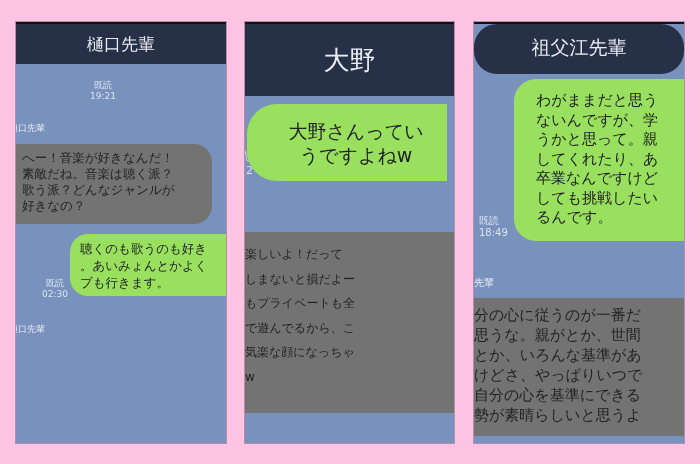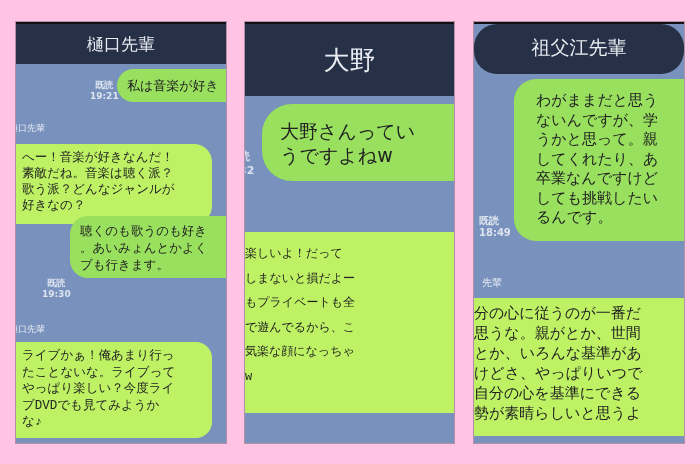--- a/index.html
+++ b/index.html
@@ -15,76 +15,70 @@
   }
   .panel .topline { position:absolute; left:0; right:0; top:0; height:2px; background:#111; }
   .header {
     position:absolute; left:0; right:0; top:2px;
     background:#263047; color:#e9ecf2; text-align:center;
   }
   .bubble {
     position:absolute; color:#222; white-space:pre; line-height:1.2;
   }
   .green { background:#98e05e; }
-  .white { background:#bef264;font-family:Liberation Mono, monospace; }
+  .white { background:#737373; }
   .meta {
-    position:absolute; color:#dde3ef; font-size:9px; line-height:11px; text-align:center;font-weight:bold;
+    position:absolute; color:#dde3ef; font-size:9px; line-height:11px; text-align:center;
   }
   .sender {
     position:absolute; color:#e8ecf4; font-size:9px;
   }
 </style>
 </head>
 <body>
 
 <div class="panel" style="left:16px; width:210px;">
   <div class="topline"></div>
   <div class="header" style="height:40px; line-height:40px; font-size:17px;">
     <span>樋口先輩</span>
   </div>
 
   <div class="meta" style="left:74px; top:58px;">
     <div>既読</div>
     <div>19:21</div>
   </div>
-  <div class="bubble green" style="left:101px; top:47px; width:130px; height:33px; border-radius:17px 0 0 17px; font-size:13px; line-height:33px; padding-left:10px;">私は音楽が好き</div>
 
   <div class="sender" style="left:-7px; top:100px;">樋口先輩</div>
   <div class="bubble white" style="left:0; top:122px; width:196px; height:80px; border-radius:0 18px 18px 0; font-size:12.5px; line-height:16px; padding:6px 0 0 6px; box-sizing:border-box;">へー！音楽が好きなんだ！
 素敵だね。音楽は聴く派？
 歌う派？どんなジャンルが
 好きなの？</div>
 
   <div class="meta" style="left:26px; top:256px;">
     <div>既読</div>
-    <div>19:30</div>
+    <div>02:30</div>
   </div>
-  <div class="bubble green" style="left:54px; top:194px; width:170px; height:62px; border-radius:18px 0 0 18px; font-size:12.5px; line-height:17px; padding:6px 0 0 10px; box-sizing:border-box;">聴くのも歌うのも好き
+  <div class="bubble green" style="left:54px; top:212px; width:170px; height:62px; border-radius:18px 0 0 18px; font-size:12.5px; line-height:17px; padding:6px 0 0 10px; box-sizing:border-box;">聴くのも歌うのも好き
 。あいみょんとかよく
 ブも行きます。</div>
 
   <div class="sender" style="left:-7px; top:301px;">樋口先輩</div>
-  <div class="bubble white" style="left:0; top:320px; width:196px; height:96px; border-radius:0 16px 16px 0; font-size:12.5px; line-height:16.5px; padding:6px 0 0 6px; box-sizing:border-box;">ライブかぁ！俺あまり行っ
-たことないな。ライブって
-やっぱり楽しい？今度ライ
-ブDVDでも見てみようか
-な♪</div>
 </div>
 
 <div class="panel" style="left:245px; width:209px;">
   <div class="topline"></div>
   <div class="header" style="height:72px; line-height:72px; font-size:26px;">
     <span>大野</span>
   </div>
 
   <div class="meta" style="left:-6px; top:128px; font-size:11px; line-height:14px; text-align:left;">
     <div>読</div>
     <div>32</div>
   </div>
-  <div class="bubble green" style="left:17px; top:82px; width:200px; height:77px; border-radius:30px 0 0 30px; font-size:19px; line-height:24px; padding:15px 0 0 18px; box-sizing:border-box;">大野さんってい
+  <div class="bubble green" style="left:2px; top:82px; width:200px; height:77px; border-radius:30px 0 0 30px; font-size:19px; line-height:24px; padding:15px 0 0 18px; box-sizing:border-box;text-align:center;">大野さんってい
 うですよねw</div>
 
   <div class="bubble white" style="left:0; top:210px; width:209px; height:181px; font-size:12px; line-height:24.5px; padding:10px 0 0 0; box-sizing:border-box; text-indent:0;">楽しいよ！だって
 しまないと損だよー
 もプライベートも全
 で遊んでるから、こ
 気楽な顔になっちゃ
 w</div>
 </div>
 
@@ -99,20 +93,20 @@
     <div>18:49</div>
   </div>
   <div class="bubble green" style="left:40px; top:57px; width:180px; height:162px; border-radius:22px 0 0 22px; font-size:15px; line-height:19.5px; padding:12px 0 0 22px; box-sizing:border-box;">わがままだと思う
 ないんですが、学
 うかと思って。親
 してくれたり、あ
 卒業なんですけど
 しても挑戦したい
 るんです。</div>
 
-  <div class="sender" style="left:8px; top:254px; font-size:10px;">先輩</div>
+  <div class="sender" style="left:0; top:254px; font-size:10px;">先輩</div>
   <div class="bubble white" style="left:0; top:276px; width:210px; height:138px; font-size:15px; line-height:20px; padding:7px 0 16px 0; box-sizing:border-box;">分の心に従うのが一番だ
 思うな。親がとか、世間
 とか、いろんな基準があ
 けどさ、やっぱりいつで
 自分の心を基準にできる
 勢が素晴らしいと思うよ</div>
 </div>
 
 </body></html>

